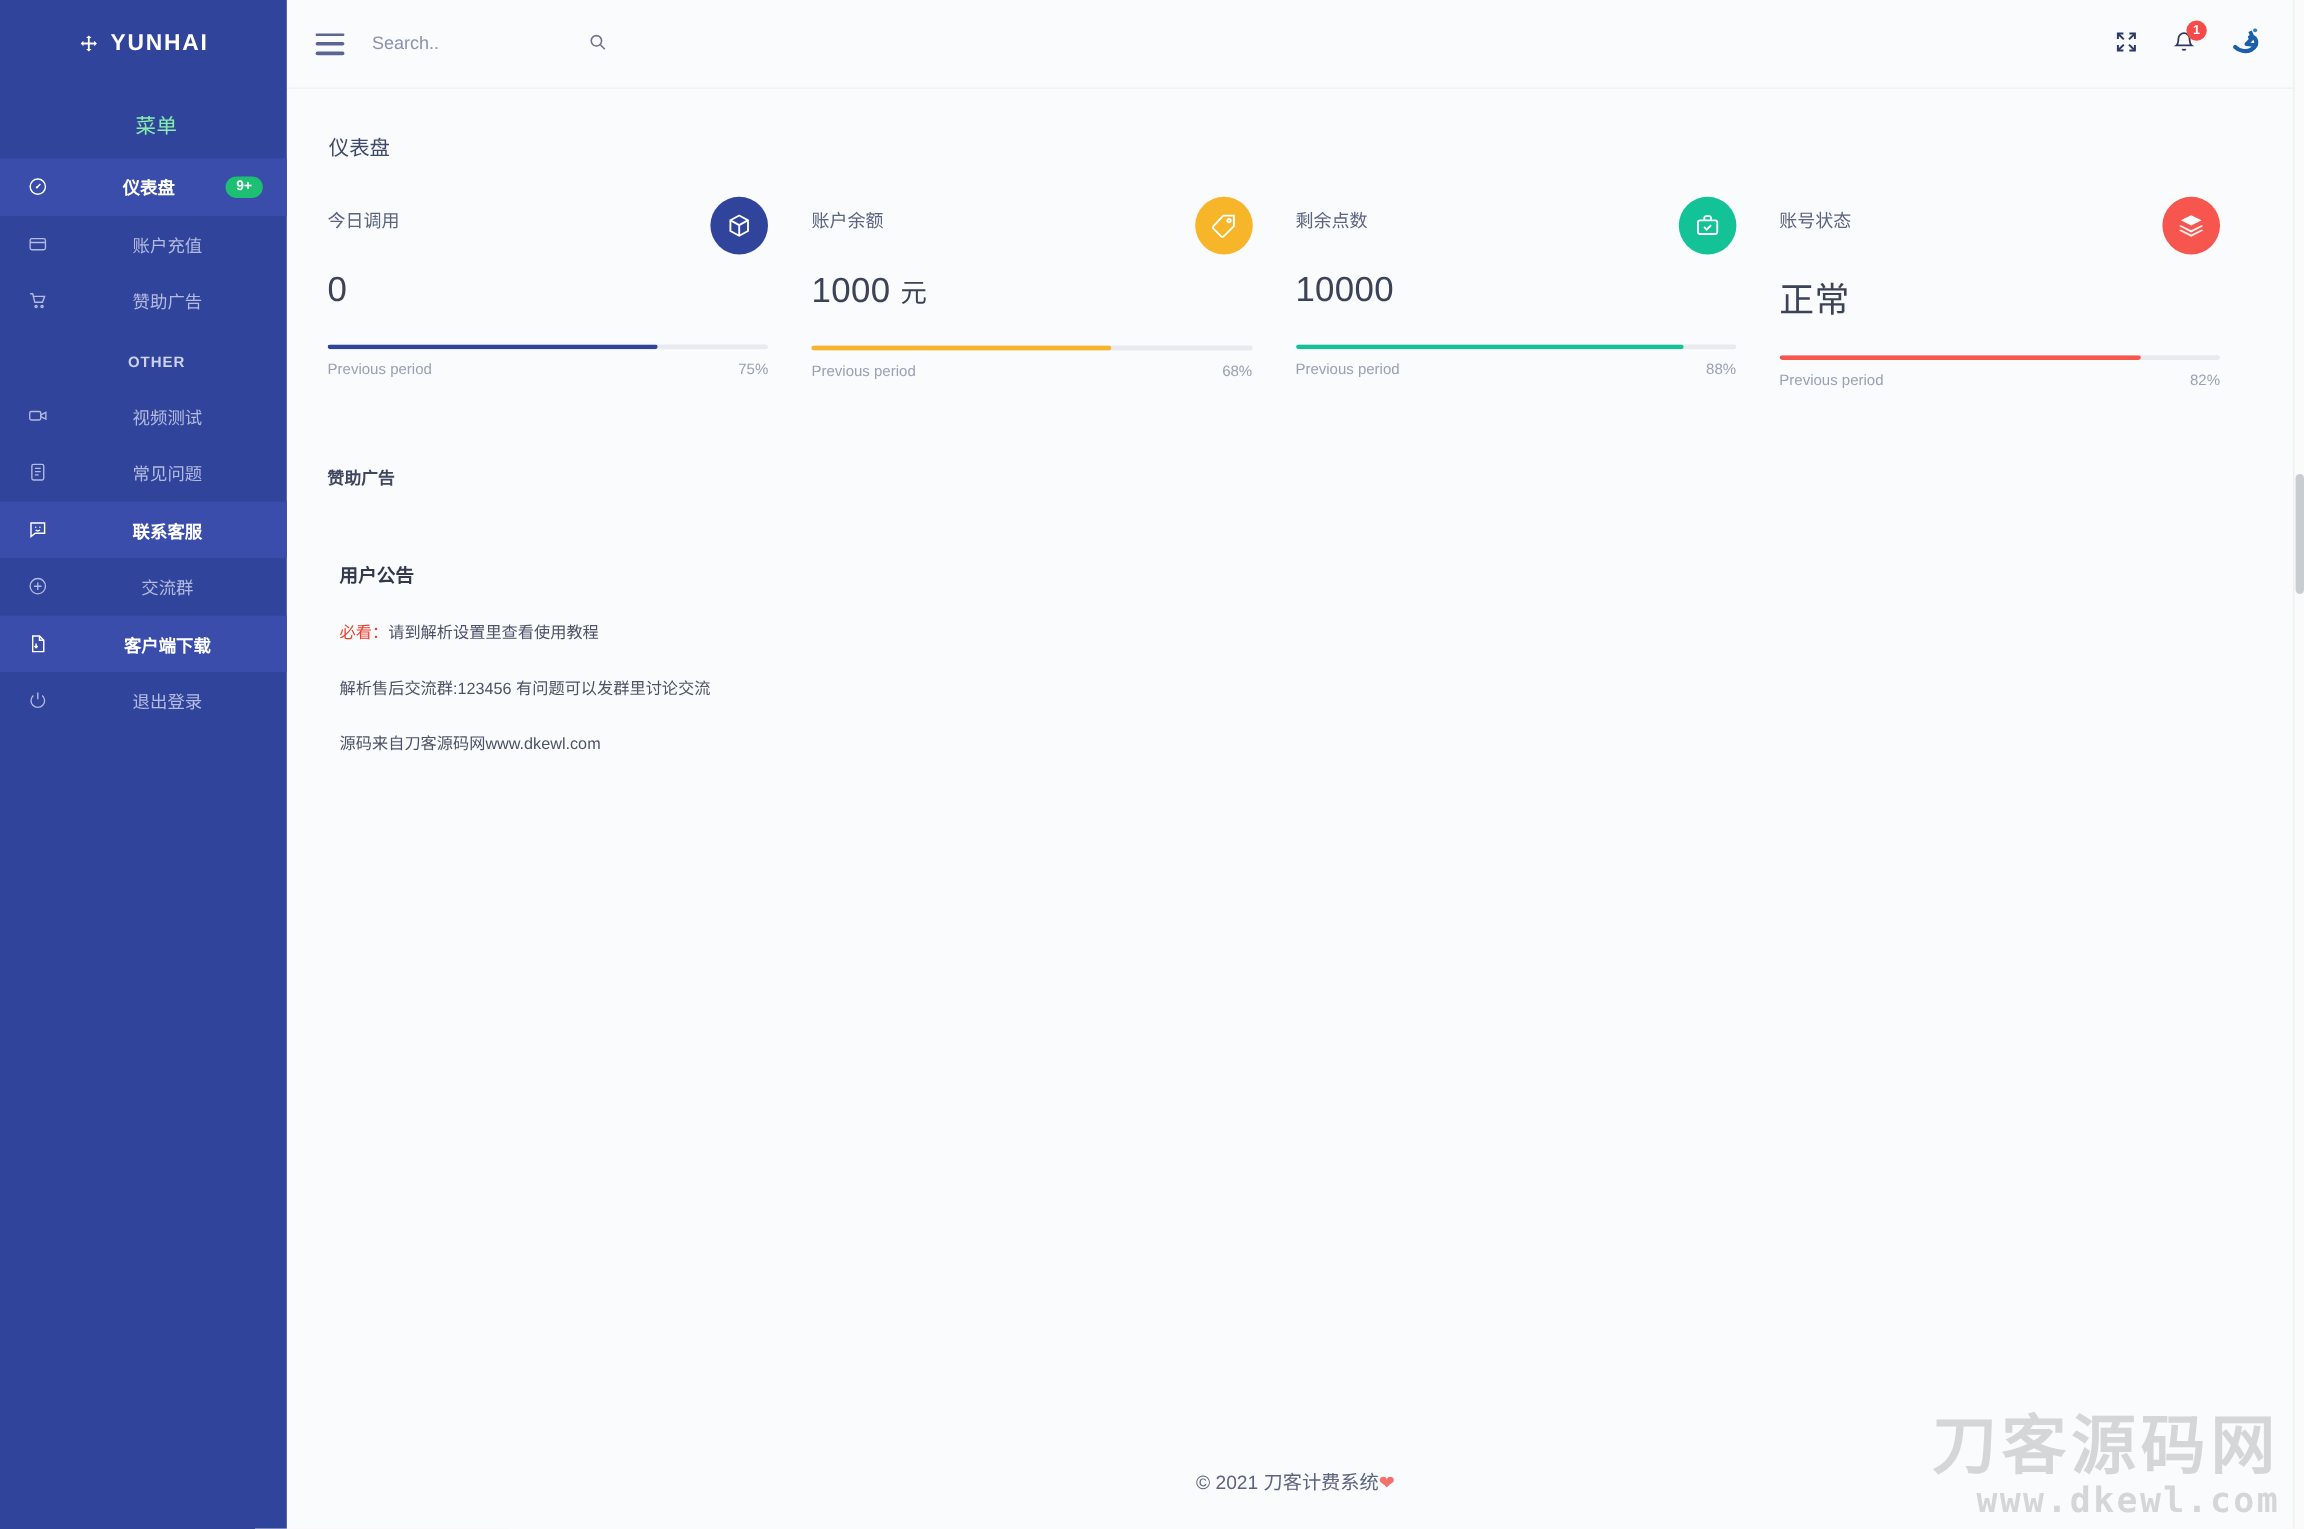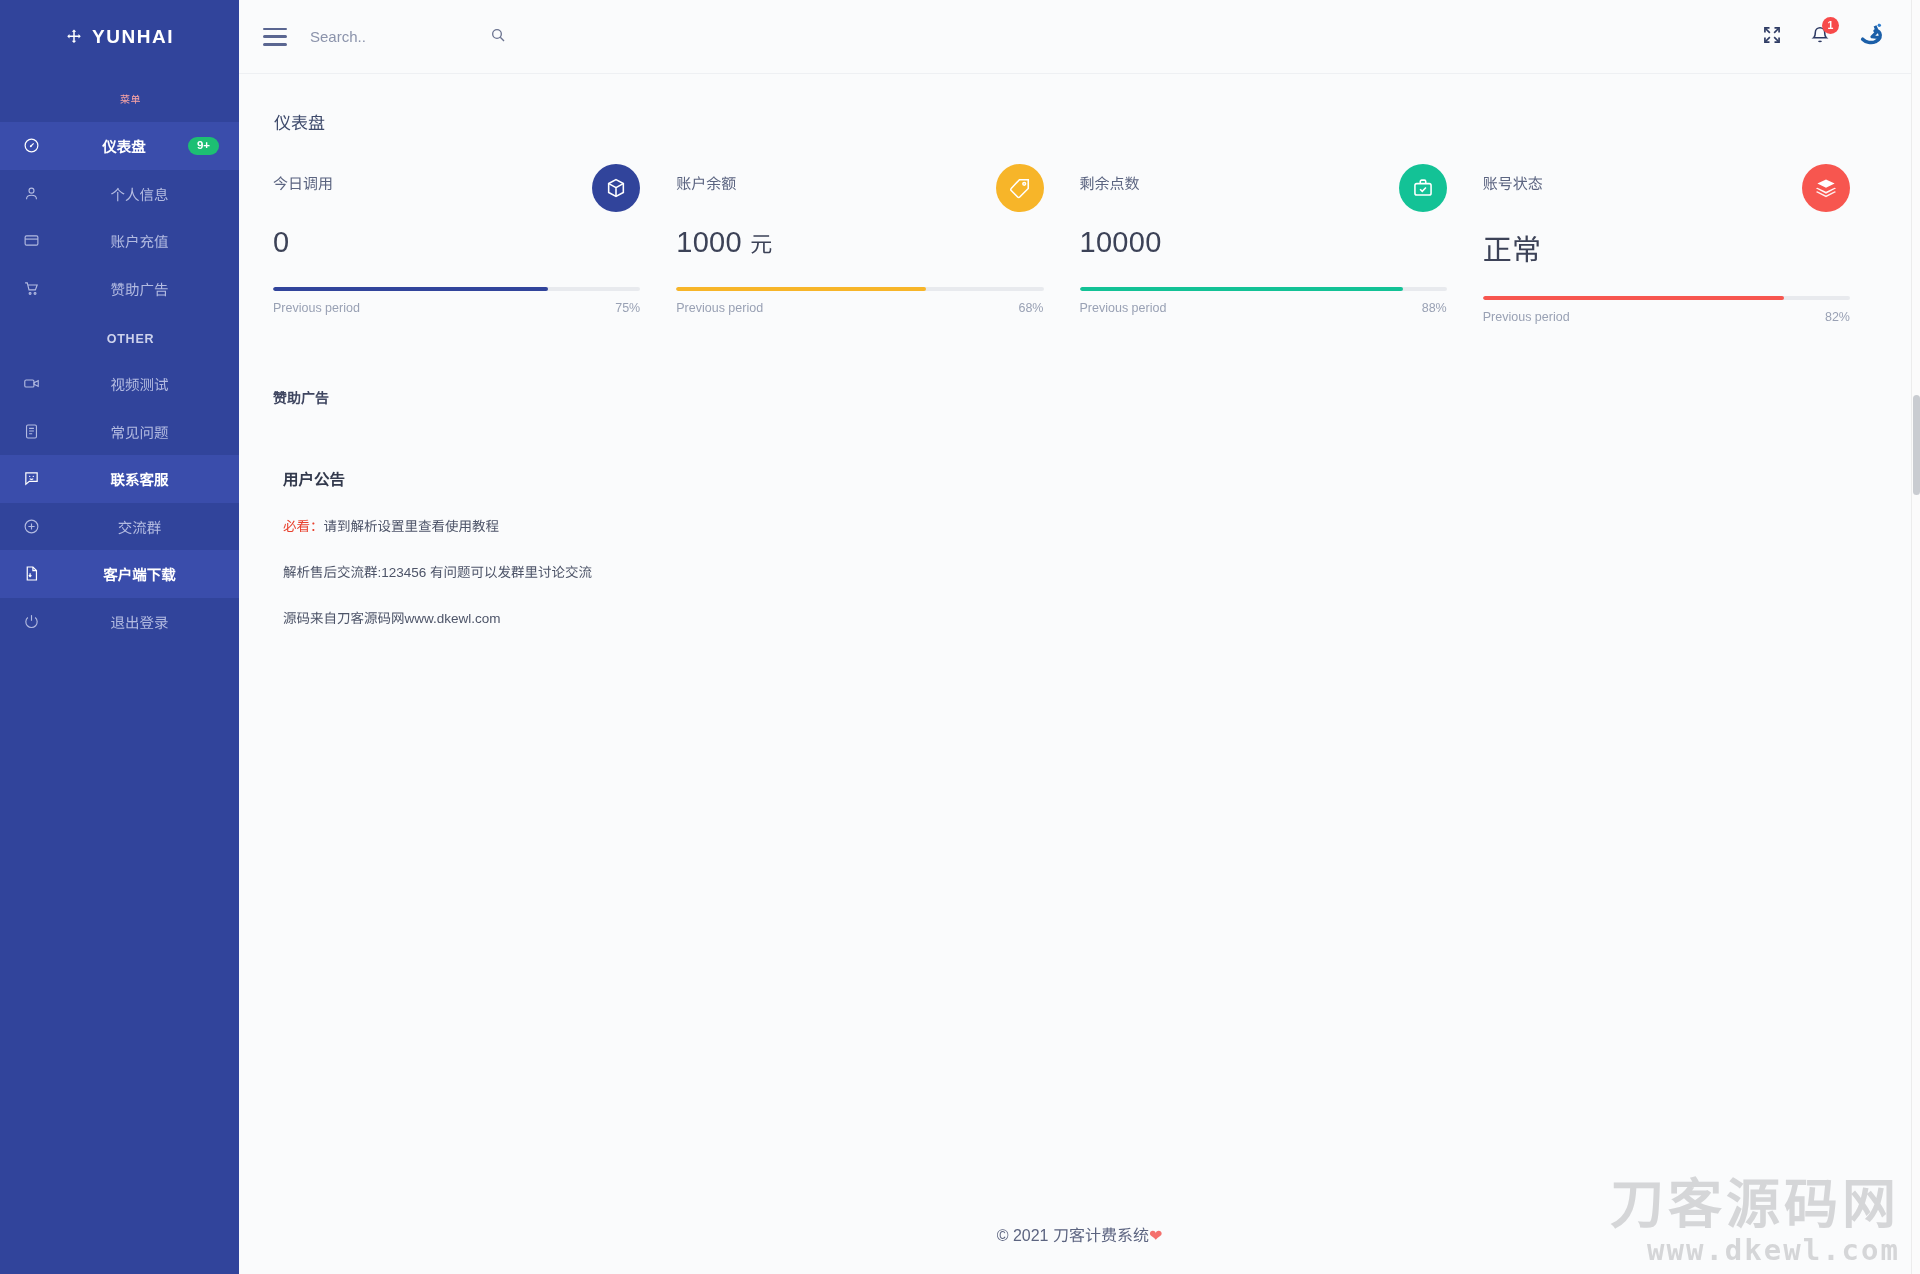--- a/index.html
+++ b/index.html
@@ -24,22 +24,22 @@
   .brand {
     height: 74px;
     display: flex; align-items: center; justify-content: center;
     gap: 9px;
     letter-spacing: 1.2px;
   }
   .brand-icon { width: 18px; height: 18px; display: block; }
   .brand-text { font-size: 19px; font-weight: 700; color: #ffffff; letter-spacing: 1.5px; }
 
   .nav-section {
-    font-size: 10px;
-    color: #fca5a5;
+    font-size: 17px;
+    color: #86efac;
     padding: 17px 0 16px 22px;
     letter-spacing: .5px;
   }
   .nav-section.other { font-size: 12.5px; font-weight: 700; color: #cdd2ec; letter-spacing: .8px; padding-top: 20px; padding-bottom: 14px;}
 
   .nav-item {
     display: flex; align-items: center;
     height: 47.5px;
     padding: 0 20px 0 22px;
     color: #b3bbe1;
@@ -175,29 +175,20 @@
         <svg viewBox="0 0 24 24" fill="none" stroke="#ffffff" stroke-width="1.7">
             <circle cx="12" cy="12" r="9"></circle>
             <path d="M15 9l-4 4"></path>
             <circle cx="11" cy="13" r="1.3" fill="#fff" stroke="none"></circle>
           </svg>
       </span>
       <span class="nav-label">仪表盘</span>
       <span class="badge">9+</span>
     </div>
 
-    <div class="nav-item">
-      <span class="nav-ico">
-        <svg viewBox="0 0 24 24" fill="none" stroke="#b3bbe1" stroke-width="1.6">
-            <circle cx="12" cy="8" r="3.5"></circle>
-            <path d="M5 20c0-3.5 3.2-5.5 7-5.5s7 2 7 5.5"></path>
-          </svg>
-      </span>
-      <span class="nav-label">个人信息</span>
-    </div>
 
     <div class="nav-item">
       <span class="nav-ico">
         <svg viewBox="0 0 24 24" fill="none" stroke="#b3bbe1" stroke-width="1.6">
             <rect x="3" y="5.5" width="18" height="13" rx="2"></rect>
             <path d="M3 10h18"></path>
           </svg>
       </span>
       <span class="nav-label">账户充值</span>
     </div>

